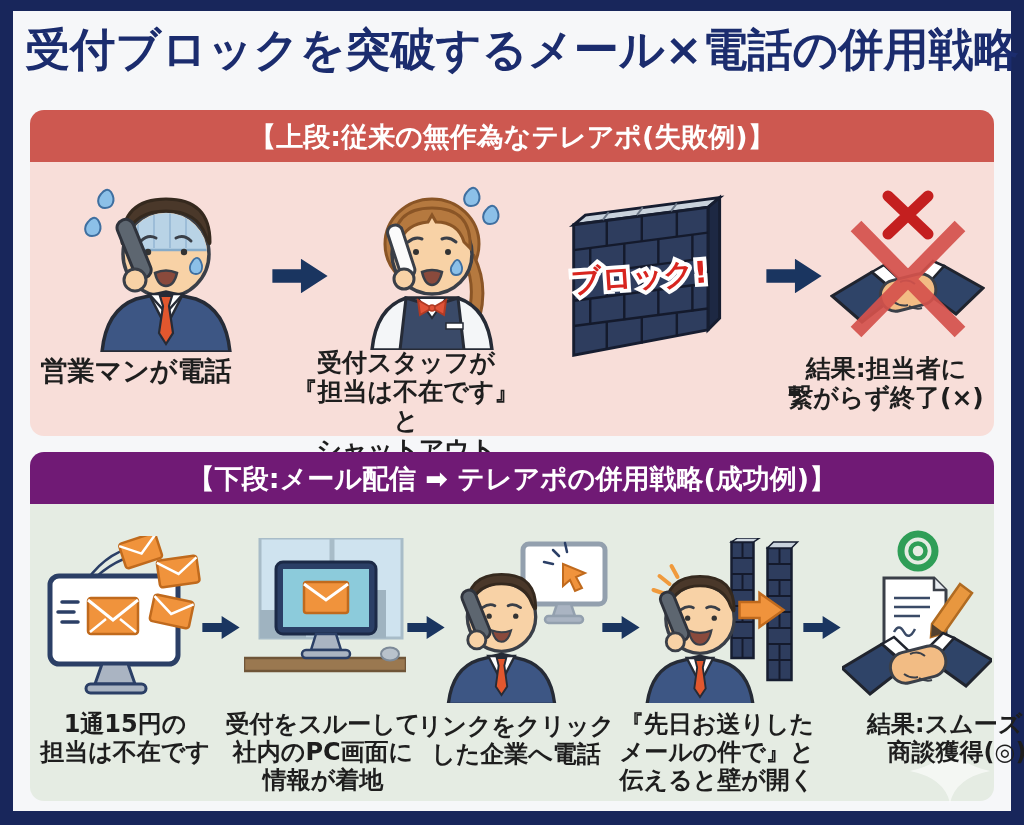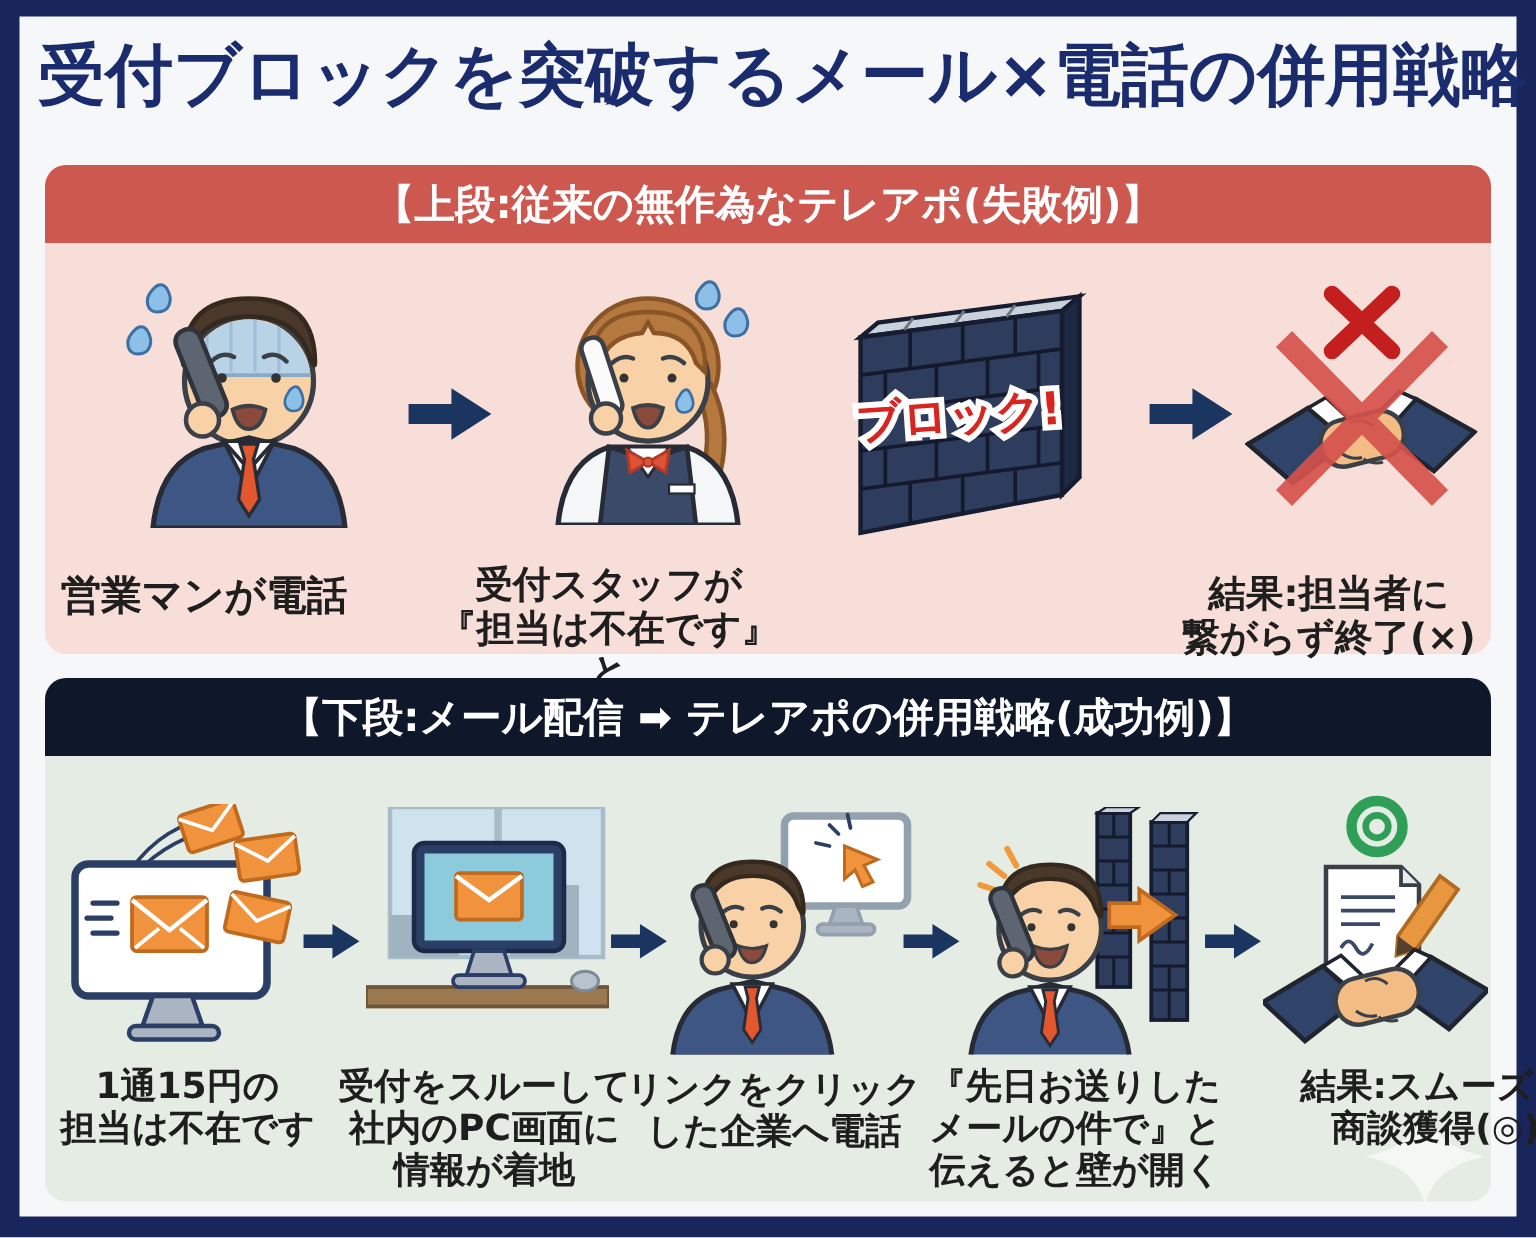--- a/index.html
+++ b/index.html
@@ -6,29 +6,29 @@
   body { font-family:"DejaVu Sans","Liberation Sans",sans-serif; }
   .page { position:relative; width:1024px; height:825px; background:#18265b; overflow:hidden; }
   .inner { position:absolute; left:13px; top:11px; width:998px; height:800px; background:#f6f7f9; }
   .main-title { position:absolute; top:20px; left:10px; width:1024px; text-align:center;
     font-size:45px; font-weight:900; color:#1b2c6e; letter-spacing:0px; }
   .card { position:absolute; left:30px; width:964px; }
   .card-header { position:absolute; left:0; top:0; width:964px; height:52px;
     border-radius:14px 14px 0 0; text-align:center; line-height:54px;
     font-size:27px; font-weight:bold; color:#ffffff; }
   .hdr-red { background:#cd5850; }
-  .hdr-green { background:#0f172a; }
+  .hdr-green { background:#701a75; }
   .card-body { position:absolute; left:0; top:52px; width:964px; border-radius:0 0 14px 14px; }
   .body-pink { height:274px; background:#f8ded9; }
   .body-green { height:297px; background:#e5ece3; }
   .fig { position:absolute; }
   .fig svg { width:100%; height:100%; display:block; }
   .step-label { position:absolute; text-align:center; font-weight:bold;
     white-space:pre-line; color:#1e1e1e; }
-  .lbl-f { font-size:25px; line-height:29px;margin-top:27px; }
+  .lbl-f { font-size:25px; line-height:29px; }
   .lbl-f1 { font-size:27px; }
   .lbl-s { font-size:24px; line-height:28px; }
   .sparkle { position:absolute; right:4px; bottom:-2px; width:80px; height:64px; opacity:.6; }
 </style>
 </head>
 <body>
 
 <div class="page">
   <div class="inner"></div>
   <div class="main-title">受付ブロックを突破するメール×電話の併用戦略</div>

